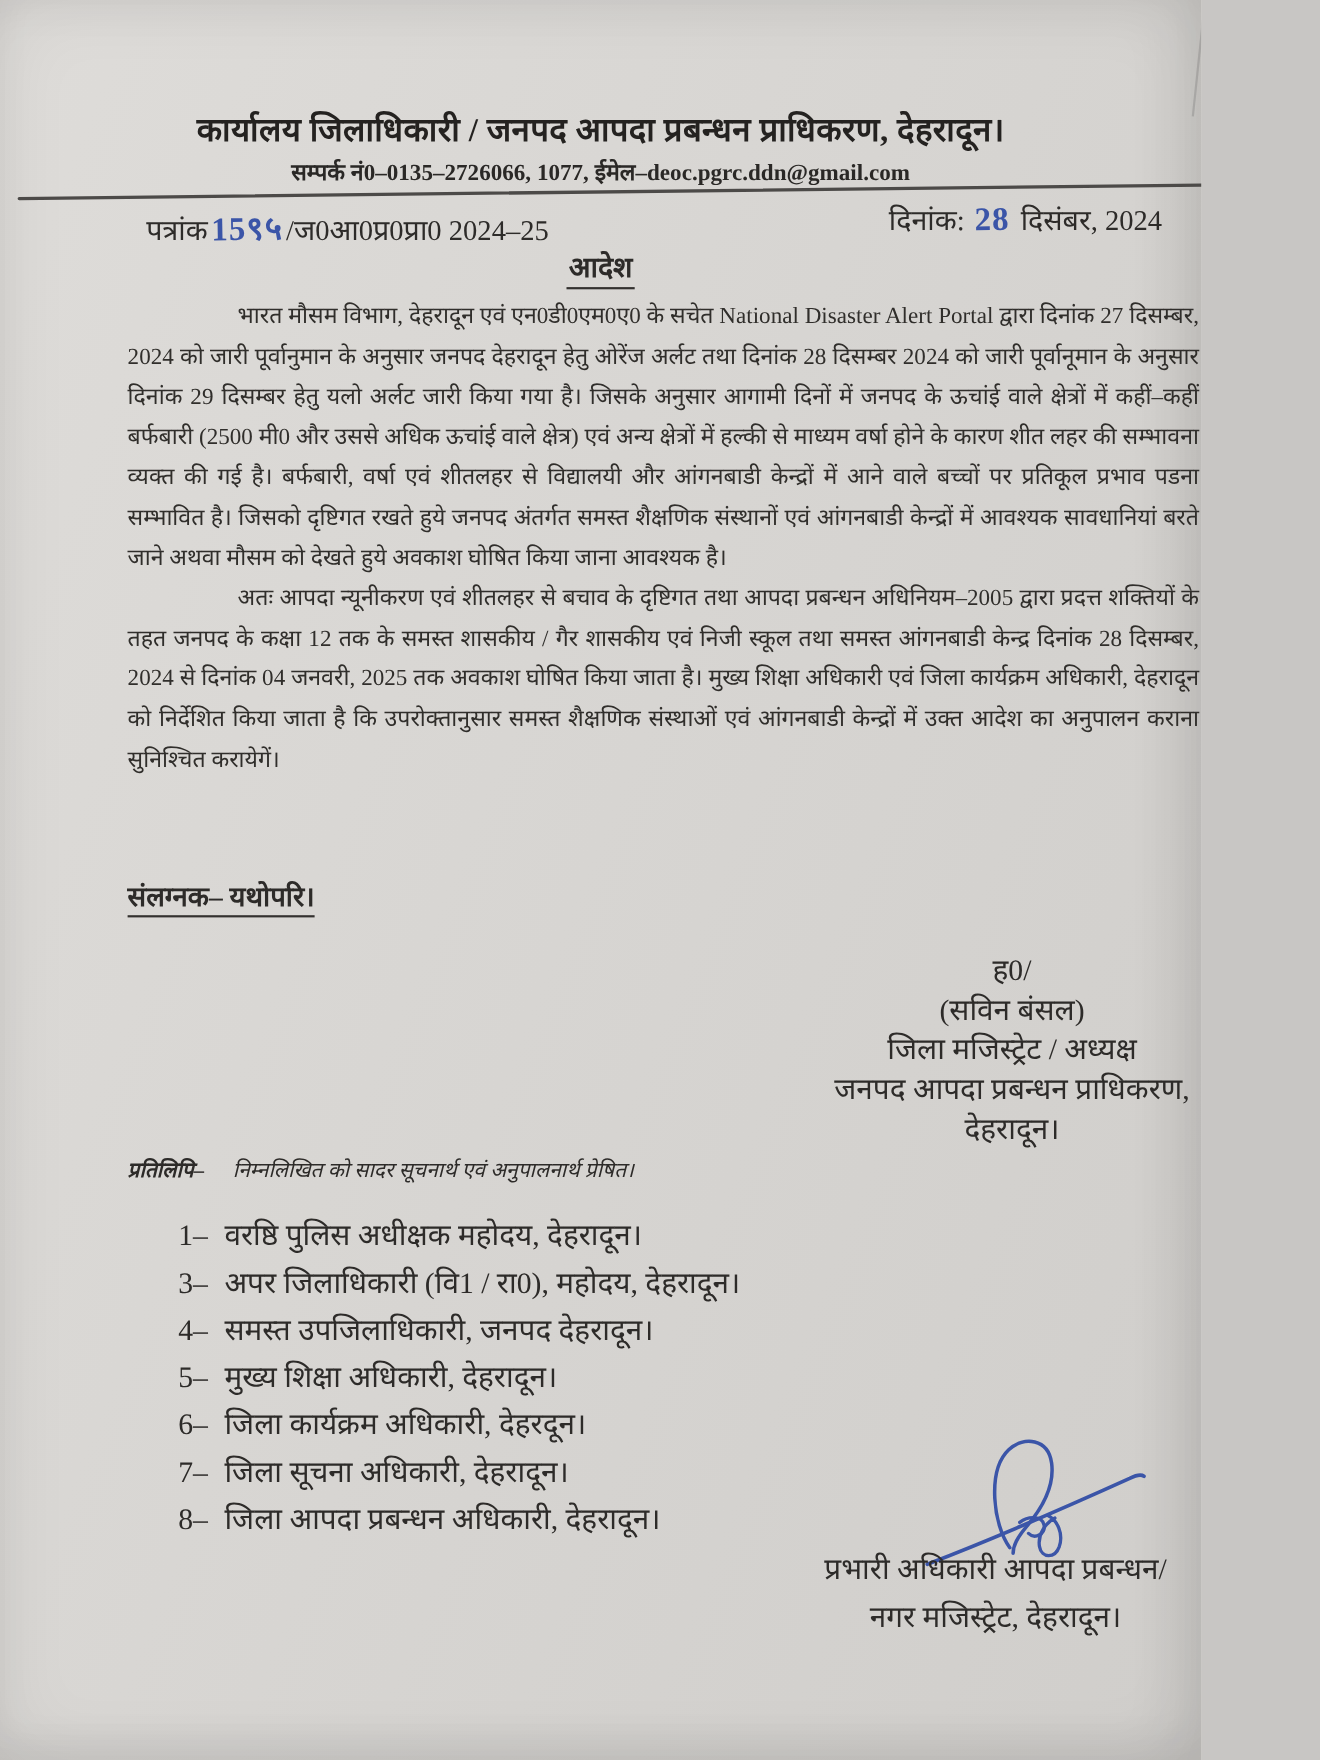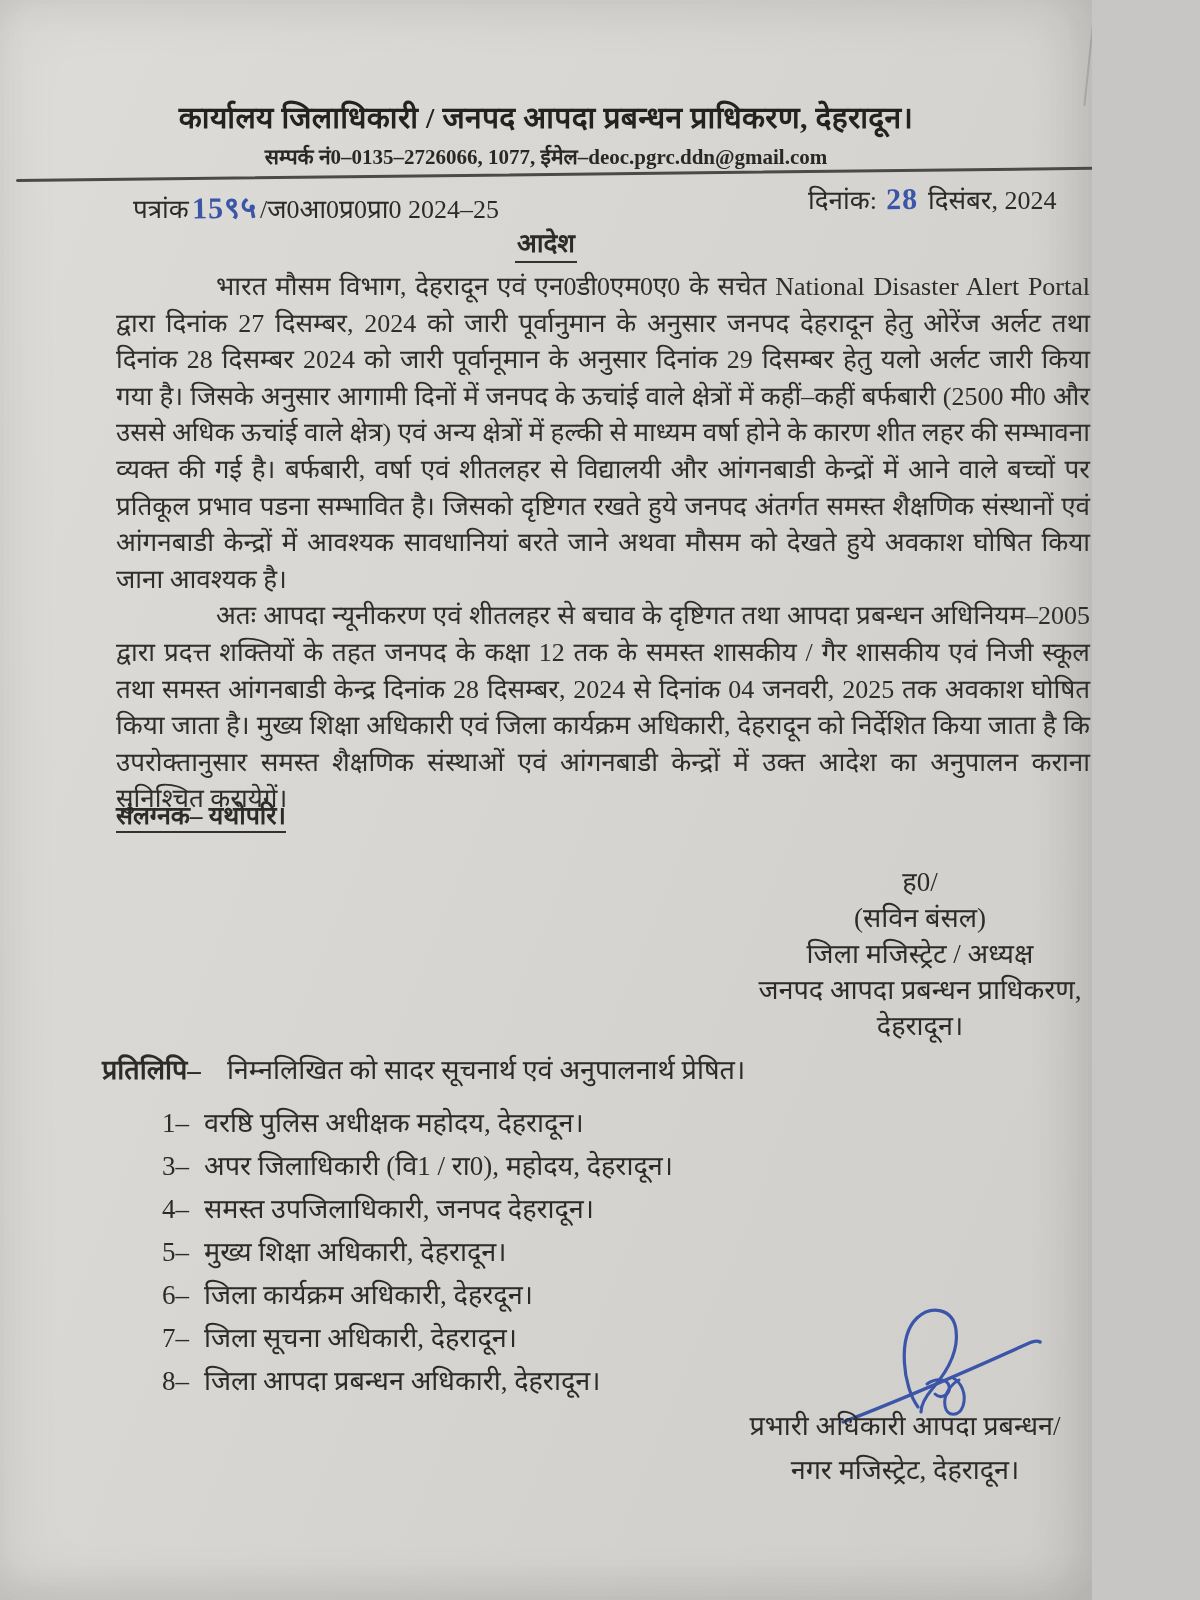--- a/index.html
+++ b/index.html
@@ -18,26 +18,26 @@
   .abs{position:absolute;}
   .center{text-align:center;}
   .letterhead-title{top:96px;left:0;width:100%;font-size:30px;font-weight:bold;letter-spacing:.3px;color:#242220;}
   .contact-line{top:142px;left:0;width:100%;font-size:21px;font-weight:bold;color:#2a2826;}
   .rule{top:179px;left:16px;width:1170px;height:3px;background:#4c4a48;transform:rotate(-0.65deg);transform-origin:left center;border-radius:2px;}
   .ref-left{top:186px;left:133px;font-size:26px;white-space:nowrap;}
   .ref-right{top:181px;left:808px;font-size:26px;white-space:nowrap;}
   .hand{color:#3b55a8;font-size:30px;letter-spacing:1px;display:inline-block;transform:rotate(-1deg);font-weight:bold;padding:0 3px;}
   .order-heading{top:224px;left:0;width:100%;font-size:26px;font-weight:bold;}
   .order-heading span{border-bottom:2px solid #33312f;padding:0 2px 3px;}
-  .body-text{top:269px;left:116px;width:974px;font-size:26px;line-height:36.6px;text-align:justify;color:#302e2b;}
+  .body-text{top:269px;left:116px;width:974px;font-size:21px;line-height:36.6px;text-align:justify;color:#302e2b;}
   .body-text p{margin:0;text-indent:100px;}
   .attachment{top:797px;left:116px;font-size:25px;font-weight:bold;}
   .attachment span{border-bottom:2px solid #33312f;padding-bottom:2px;}
   .sig-block{top:864px;left:730px;width:380px;font-size:27px;line-height:36px;text-align:center;white-space:nowrap;}
-  .copy-row{top:1050px;left:102px;font-size:27px;white-space:nowrap;}
+  .copy-row{top:1050px;left:116px;font-size:19px;white-space:nowrap;font-style:italic;}
   .copy-label{font-weight:bold;margin-right:26px;}
   .copy-list{top:1088px;left:148px;font-size:27px;line-height:43px;list-style:none;margin:14px;padding:0;}
   .copy-list .no{display:inline-block;min-width:42px;}
   .bottom-block{top:1404px;left:690px;width:430px;font-size:27px;line-height:44px;text-align:center;white-space:nowrap;}
   .ink-sig{top:1282px;left:835px;width:230px;height:150px;}
   .crease{top:18px;left:1088px;width:2px;height:88px;background:rgba(110,110,110,.30);transform:rotate(6deg);}
 </style>
 </head>
 <body>
 

